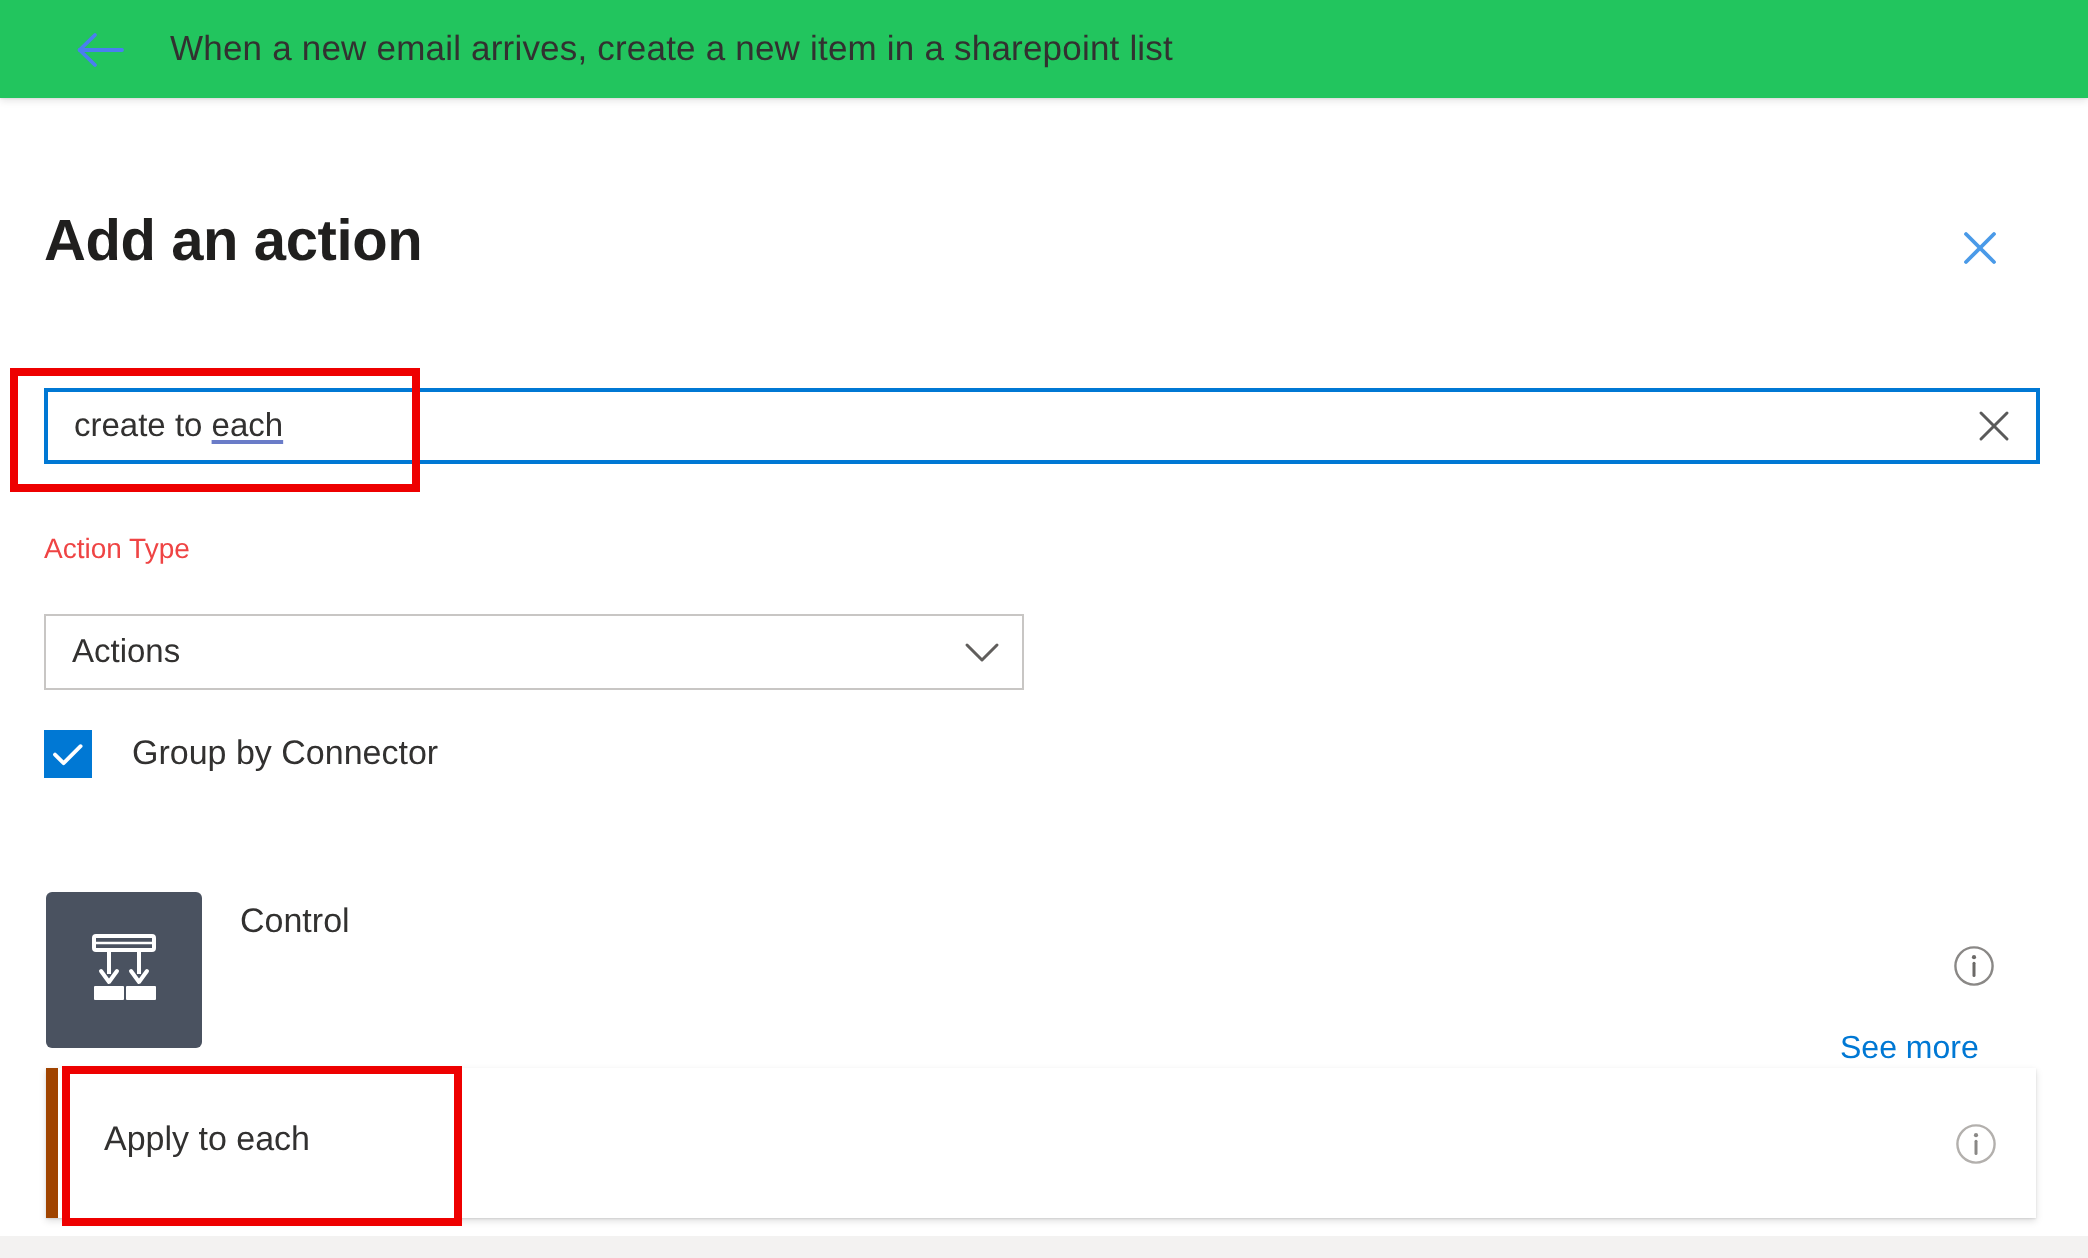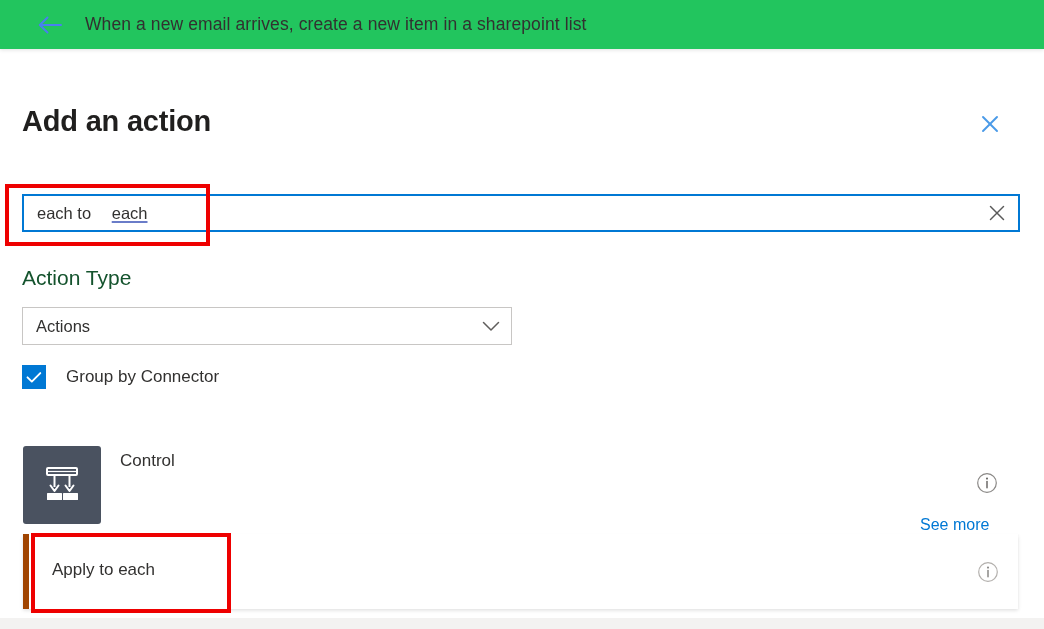--- a/index.html
+++ b/index.html
@@ -104,39 +104,38 @@
     color: #323130;
     line-height: 34px;
     white-space: nowrap;
     cursor: text;
   }
   #search-text .misspelled {
     text-decoration: underline;
     text-decoration-color: #6a7cc8;
     text-decoration-thickness: 1.5px;
     text-underline-offset: 2px;
-    margin-left: 16px;
   }
   #search-clear {
     width: 42px;
     height: 34px;
     display: flex;
     align-items: center;
     justify-content: center;
     cursor: pointer;
     flex: 0 0 auto;
   }
 
   
   #action-type-label {
     position: absolute;
     left: 22px;
     top: 214px;
-    font-size: 21px;
-    color: #14532d;
+    font-size: 14px;
+    color: #ef4444;
   }
   #action-type-select {
     position: absolute;
     left: 22px;
     top: 255px;
     width: 490px;
     height: 38px;
     border: 1px solid #c8c6c4;
     background: #ffffff;
     box-sizing: border-box;
@@ -315,21 +314,21 @@
     <div id="panel-title">Add an action</div>
     <div id="close-button">
       <svg width="22" height="22" viewBox="0 0 22 22" aria-hidden="true">
         <line x1="4" y1="4" x2="18" y2="18" stroke="#4a9ae8" stroke-width="1.9" stroke-linecap="round"></line>
         <line x1="18" y1="4" x2="4" y2="18" stroke="#4a9ae8" stroke-width="1.9" stroke-linecap="round"></line>
       </svg>
     </div>
   </div>
 
   <div id="search-wrap">
-    <div id="search-text"><span>each to </span><span class="misspelled">each</span></div>
+    <div id="search-text"><span>create to </span><span class="misspelled">each</span></div>
     <div id="search-clear">
       <svg width="20" height="20" viewBox="0 0 20 20" aria-hidden="true">
         <line x1="3.5" y1="3.5" x2="16.5" y2="16.5" stroke="#5a5a5a" stroke-width="1.5" stroke-linecap="round"></line>
         <line x1="16.5" y1="3.5" x2="3.5" y2="16.5" stroke="#5a5a5a" stroke-width="1.5" stroke-linecap="round"></line>
       </svg>
     </div>
   </div>
 
   <div id="action-type-label">Action Type</div>
   <div id="group-row">

